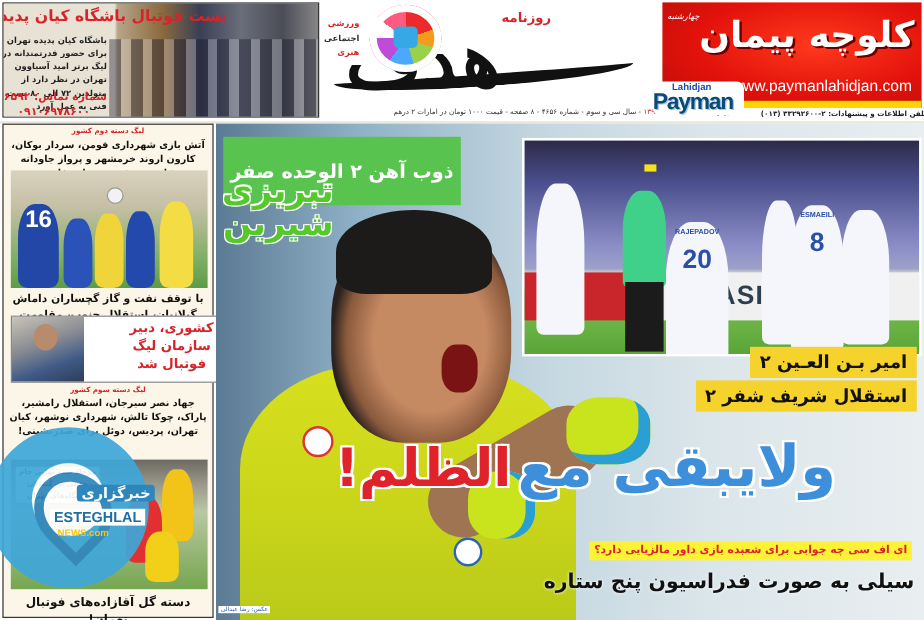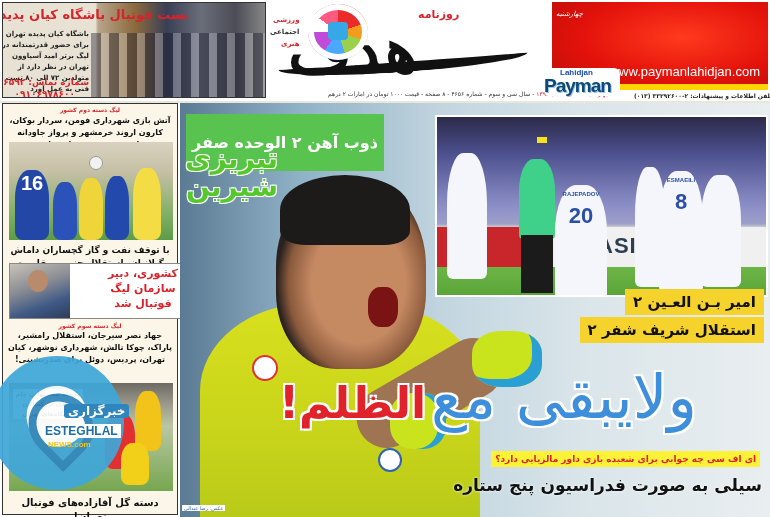--- a/index.html
+++ b/index.html
@@ -97,21 +97,21 @@
 .plr .nm{position:absolute;left:0;right:0;top:6px;text-align:center;font-size:6px;color:#2b4fa4;font-weight:bold;direction:ltr;font-family:"Liberation Sans",sans-serif}
 #ref{position:absolute;left:82px;top:42px;width:36px;height:80px;background:#3fd08a;border-radius:40% 40% 4px 4px}
 #ref-legs{position:absolute;left:84px;top:118px;width:32px;height:58px;background:#1b1b1b}
 #card{position:absolute;left:100px;top:20px;width:10px;height:6px;background:#f5e21d}
 
 #score-box{left:262px;top:186px;width:326px;height:58px}
 #score1{position:absolute;right:4px;top:0;padding:0 8px;background:#f6d32c;font-size:15px;font-weight:bold;color:#111;white-space:nowrap;line-height:26px}
 #score2{position:absolute;right:4px;top:28px;padding:0 8px;background:#f6d32c;font-size:15px;font-weight:bold;color:#111;white-space:nowrap;line-height:26px}
 
 #headline{left:30px;top:258px;width:556px;height:84px;white-space:nowrap;text-align:center}
-#headline .blue{font-size:61px;font-weight:normal;color:#3d8fdc;text-shadow:2px 2px 0 #fff,-2px -2px 0 #fff,2px -2px 0 #fff,-2px 2px 0 #fff;font-family:"DejaVu Sans",sans-serif}
+#headline .blue{font-size:48px;font-weight:bold;color:#3d8fdc;text-shadow:2px 2px 0 #fff,-2px -2px 0 #fff,2px -2px 0 #fff,-2px 2px 0 #fff;font-family:"DejaVu Sans",sans-serif}
 #headline .red{font-size:44px;font-weight:bold;color:#e0232a;text-shadow:2px 2px 0 #fff,-2px -2px 0 #fff,2px -2px 0 #fff,-2px 2px 0 #fff;font-family:"DejaVu Sans",sans-serif}
 #hero-badge{left:198px;top:345px;width:24px;height:24px;border-radius:50%;background:#fff;border:2px solid #2f64b3}
 
 #sub-kicker{right:10px;top:348px;padding:0 4px;background:#fdf235;color:#d8232a;font-size:9px;font-weight:bold;white-space:nowrap;line-height:16px}
 #sub-head{right:8px;top:372px;font-size:17px;font-weight:bold;color:#111;white-space:nowrap;text-shadow:0 0 3px #fff}
 #credit{left:2px;top:402px;font-size:5px;color:#2f64b3;background:#fff;padding:0 2px}
 </style>
 </head>
 <body>
 
@@ -133,20 +133,21 @@
     <span>اجتماعی</span>
     <span>هنری</span>
   </div>
   <div id="mast-info" class="abs">
     <span class="red">چهارشنبه ۱۶ اسفند ماه ۱۳۹۶</span><span> - سال سی و سوم - شماره ۴۶۵۶ - ۸ صفحه - قیمت ۱۰۰۰ تومان در امارات ۲ درهم</span>
   </div>
 </div>
 
 <div id="ad-tr" class="abs">
   <div class="abs badge">چهارشنبه</div>
+  <div class="abs brand">کلوچه پیمان</div>
   <div class="abs url">www.paymanlahidjan.com</div>
   <div class="abs yellow"></div>
 </div>
 <div id="ad-logo" class="abs">
   <div class="abs t1">Lahidjan</div>
   <div class="abs t2">Payman</div>
 </div>
 <div id="ad-tr-contact" class="abs">تلفن اطلاعات و پیشنهادات: ۲-۳۳۲۹۲۶۰۰ (۰۱۳)</div>
 
 <div id="hdr-rule" class="abs"></div>

